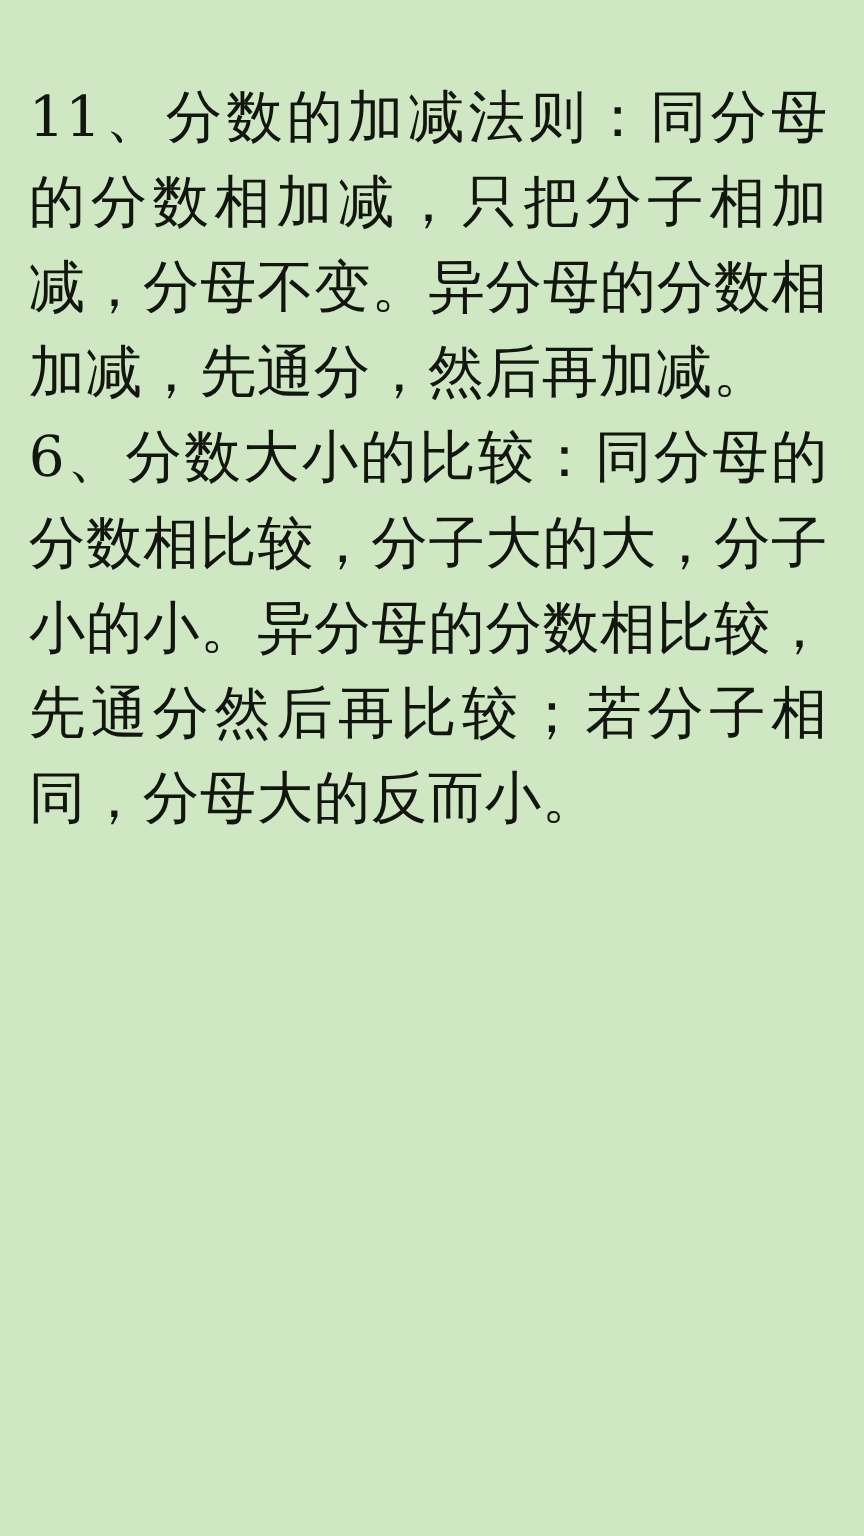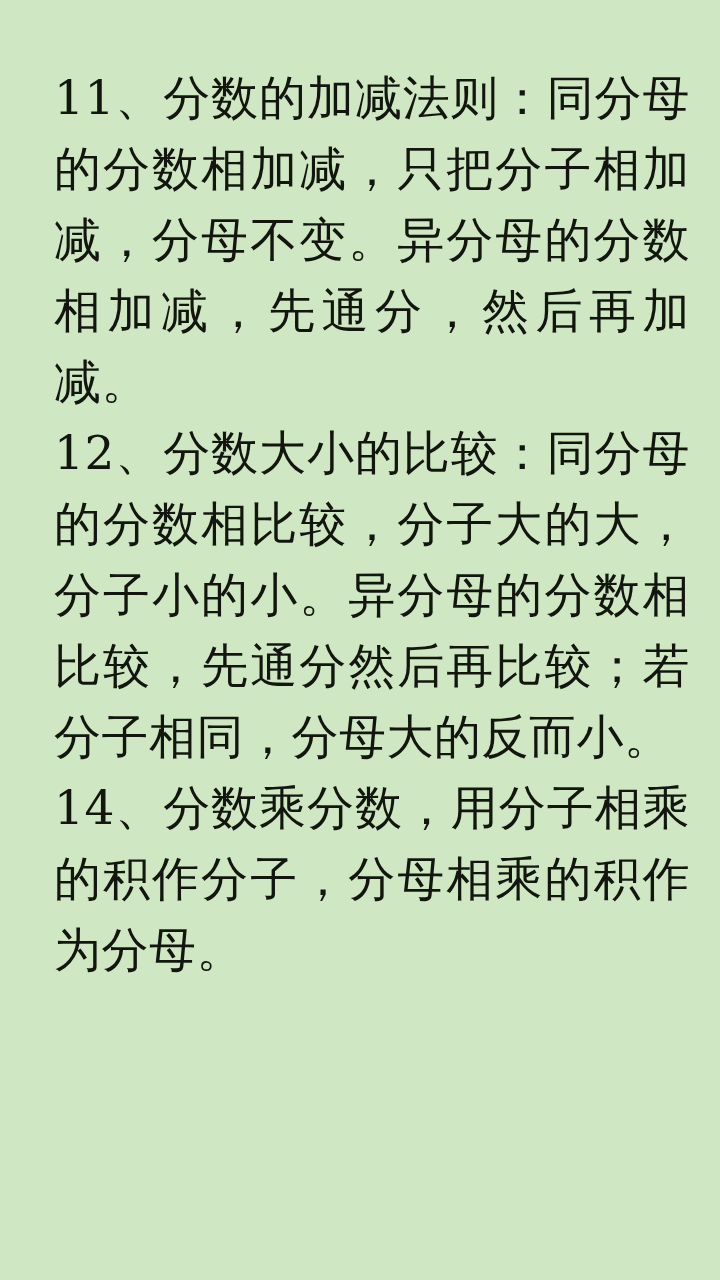--- a/index.html
+++ b/index.html
@@ -10,36 +10,35 @@
     width: 720px;
     height: 1280px;
     background: #cfe8c3;
     font-family: "DejaVu Serif", serif;
     overflow: hidden;
   }
   .page {
     width: 720px;
     height: 1280px;
     box-sizing: border-box;
-    padding: 62px 30px 0 54px;
+    padding: 62px 30px 0 24px;
     background: #cfe8c3;
     display: flex;
     flex-direction: column;
   }
   .para {
     color: #13160f;
     font-size: 47px;
     line-height: 71px;
     letter-spacing: 0.5px;
     text-align: justify;
     text-justify: inter-ideograph;
     margin: 0;
     font-weight: 500;
   }
 </style>
 </head>
 <body>
 
 <div class="page">
   <p class="para">11、分数的加减法则：同分母的分数相加减，只把分子相加减，分母不变。异分母的分数相加减，先通分，然后再加减。</p>
-  <p class="para">12、分数大小的比较：同分母的分数相比较，分子大的大，分子小的小。异分母的分数相比较，先通分然后再比较；若分子相同，分母大的反而小。</p>
-  <p class="para">14、分数乘分数，用分子相乘的积作分子，分母相乘的积作为分母。</p>
+  <p class="para">6、分数大小的比较：同分母的分数相比较，分子大的大，分子小的小。异分母的分数相比较，先通分然后再比较；若分子相同，分母大的反而小。</p>
 </div>
 
 </body></html>

